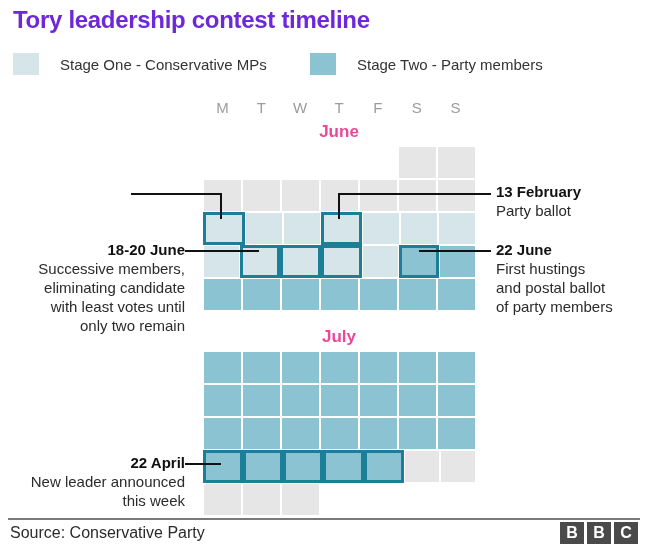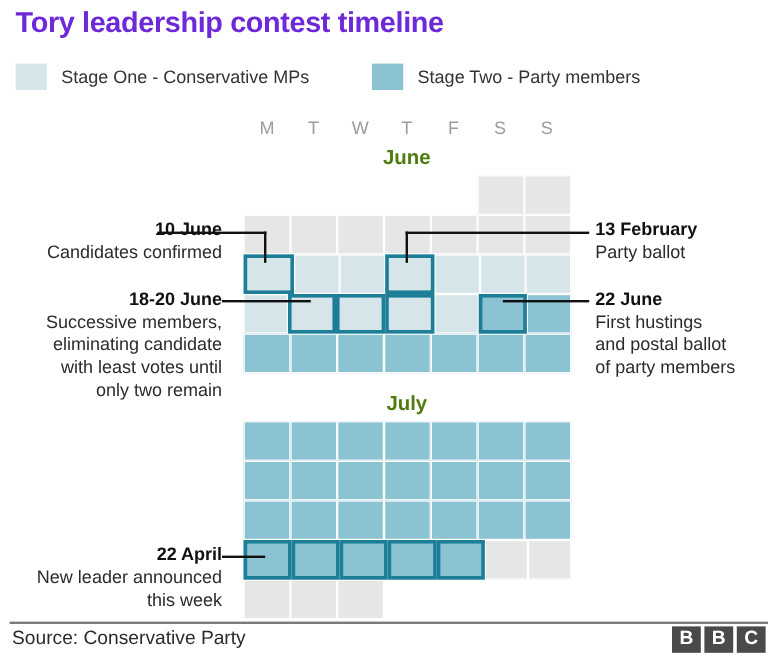--- a/index.html
+++ b/index.html
@@ -20,35 +20,35 @@
     font-size:24px;font-weight:bold;letter-spacing:-0.3px;
     color:#6d28d9;
   }
 
   
   .legend{position:absolute;left:13px;top:52px;height:24px;}
   .legend-item{position:absolute;top:0;height:24px;display:flex;align-items:center;}
   .legend-item.one{left:0;}
   .legend-item.two{left:297px;}
   .legend-swatch{width:26px;height:22px;display:block;}
-  .legend-label{font-size:15px;color:#333;margin-left:12px;white-space:nowrap;}
+  .legend-label{font-size:15px;color:#333;margin-left:21px;white-space:nowrap;}
 
   
   .dayheader{
     position:absolute;left:203px;top:99px;width:272px;height:20px;
     display:flex;
   }
   .dayheader span{
     flex:1 1 0;text-align:center;font-size:15px;color:#9c9c9c;
   }
 
   
   .month-label{
     position:absolute;width:272px;left:203px;text-align:center;
-    font-size:17px;font-weight:bold;color:#4d7c0f;
+    font-size:17px;font-weight:bold;color:#ec4899;
   }
   .month-label.june{top:122px;}
   .month-label.july{top:327px;}
 
   
   .cal{position:absolute;left:203px;width:273px;}
   .cal.june{top:146px;}
   .cal.july{top:351px;}
   .cal-row{display:flex;width:273px;height:33px;}
   .cal.june .cal-row{height:33px;}
@@ -228,24 +228,20 @@
 
   <div class="leader v" style="left:338px;top:193px;height:26px;"></div>
   <div class="leader h" style="left:338px;top:193px;width:153px;"></div>
 
   <div class="leader h" style="left:185px;top:250px;width:74px;"></div>
 
   <div class="leader h" style="left:419px;top:250px;width:72px;"></div>
 
   <div class="leader h" style="left:185px;top:463px;width:36px;"></div>
 
-  <div class="anno left" style="left:0px;top:182px;width:185px;">
-    <div class="hd">10 June</div>
-    <div class="bd">Candidates confirmed</div>
-  </div>
 
   <div class="anno left" style="left:0px;top:240px;width:185px;">
     <div class="hd">18-20 June</div>
     <div class="bd">Successive members,</div>
     <div class="bd">eliminating candidate</div>
     <div class="bd">with least votes until</div>
     <div class="bd">only two remain</div>
   </div>
 
   <div class="anno right" style="left:496px;top:182px;width:150px;">

